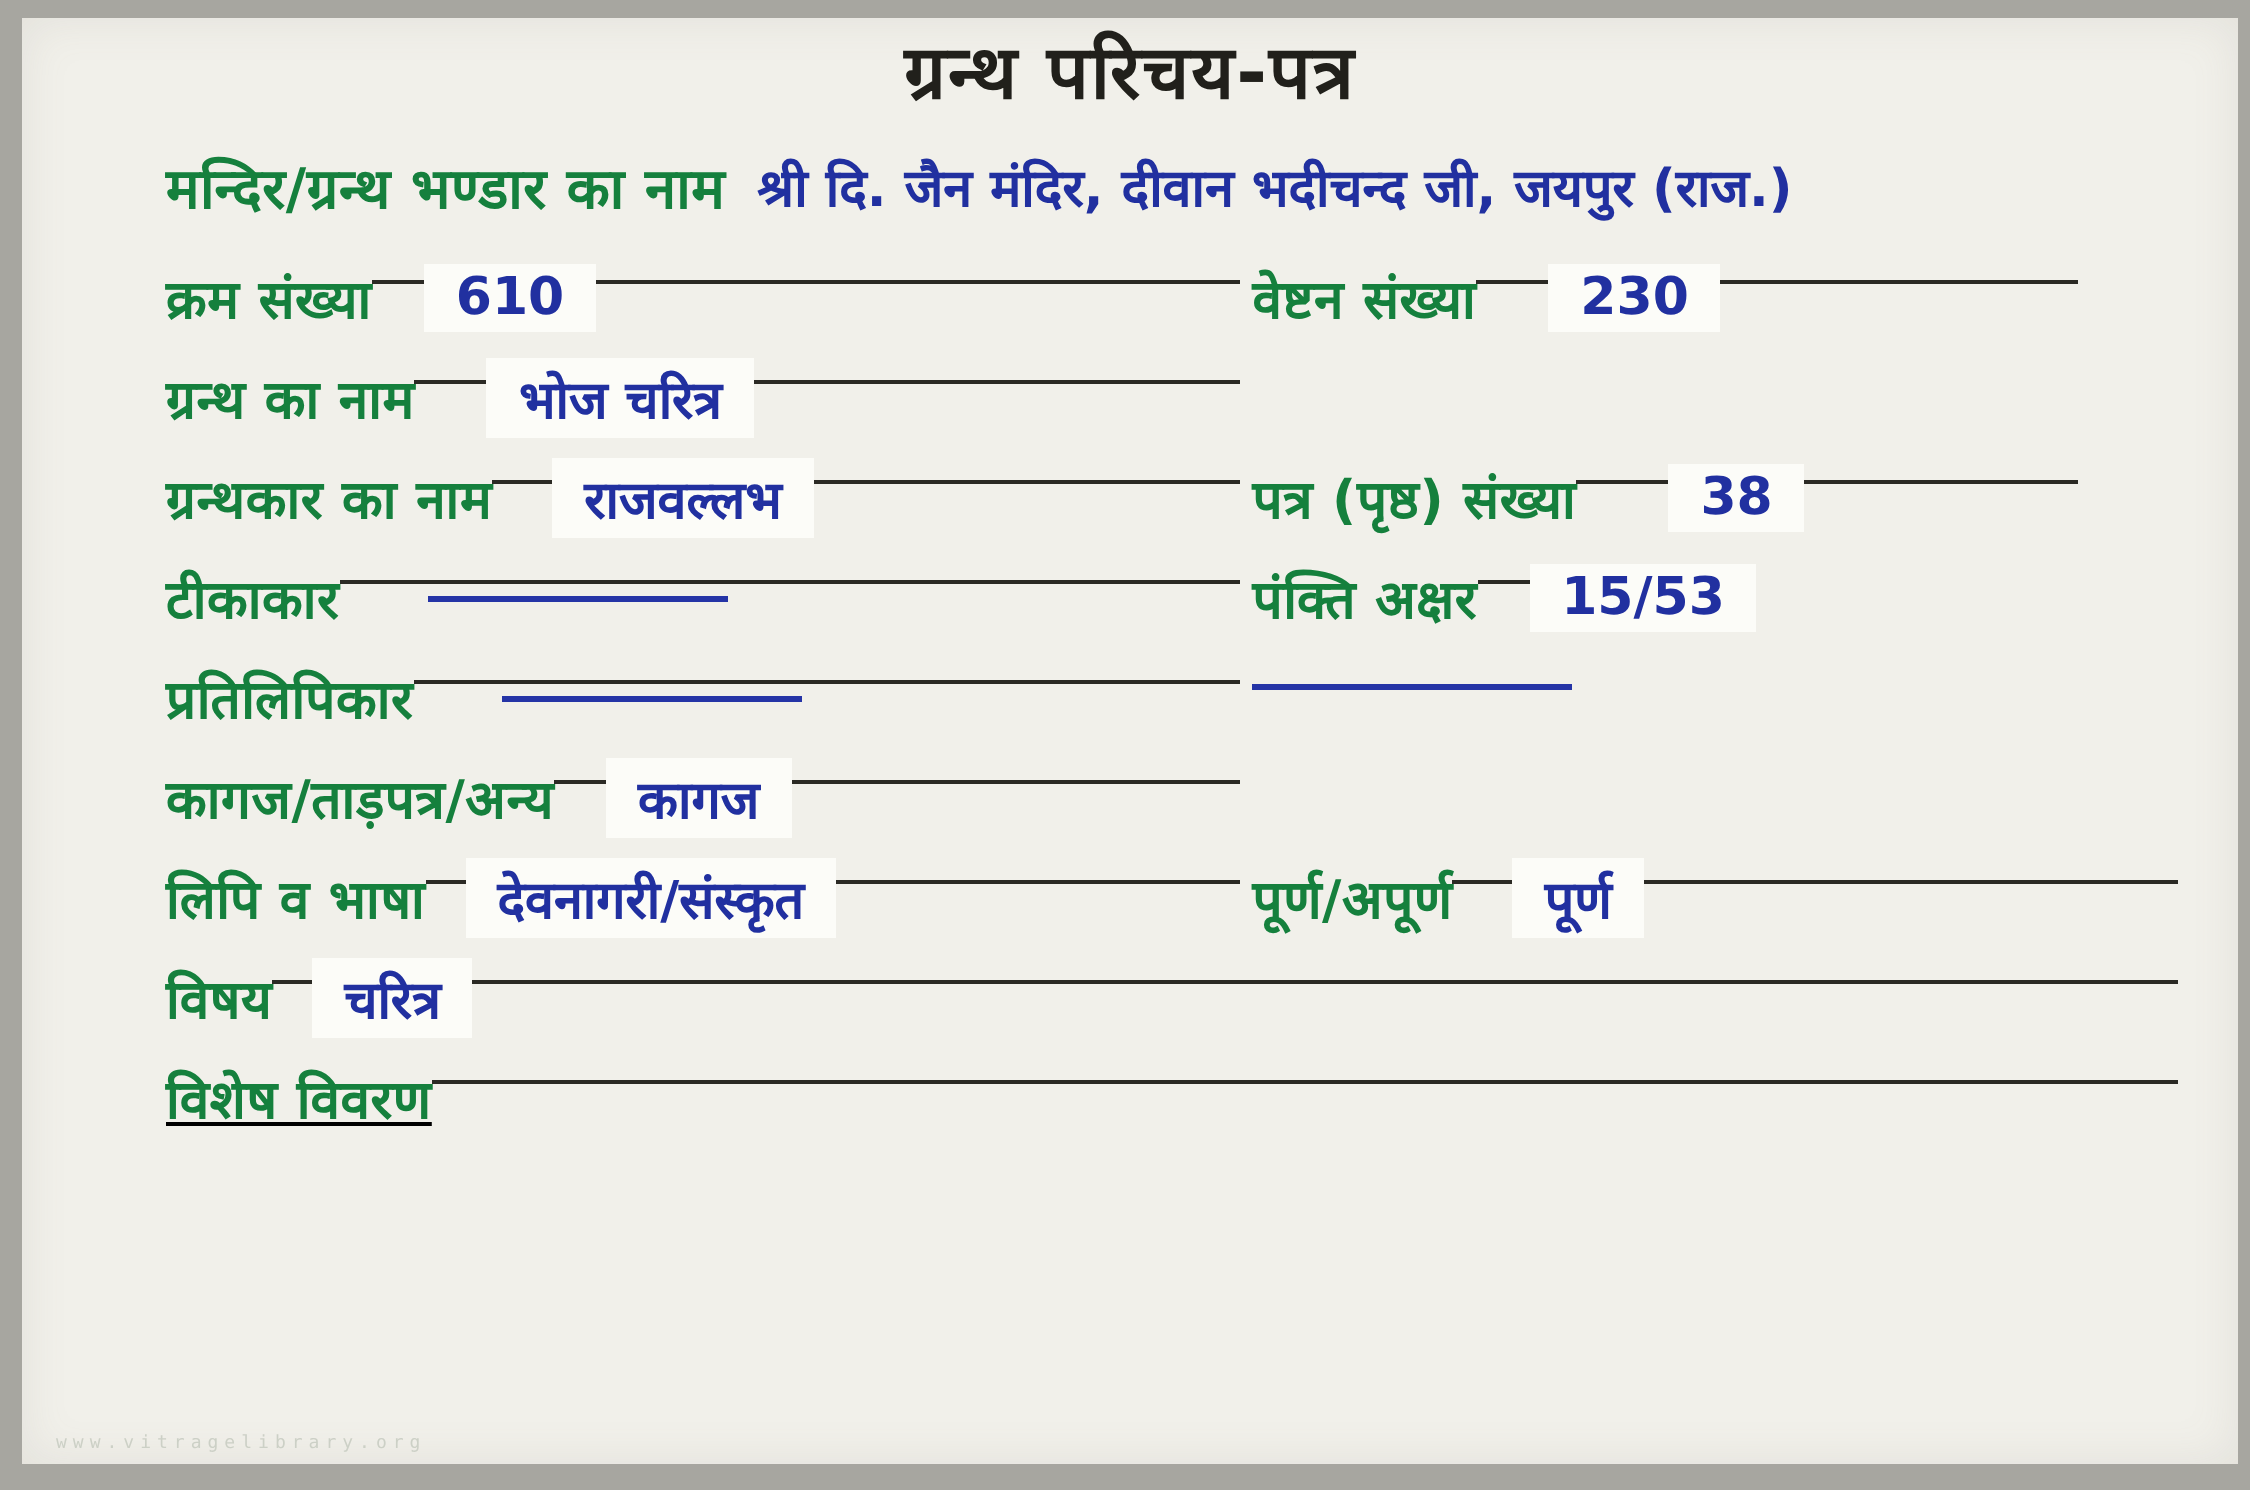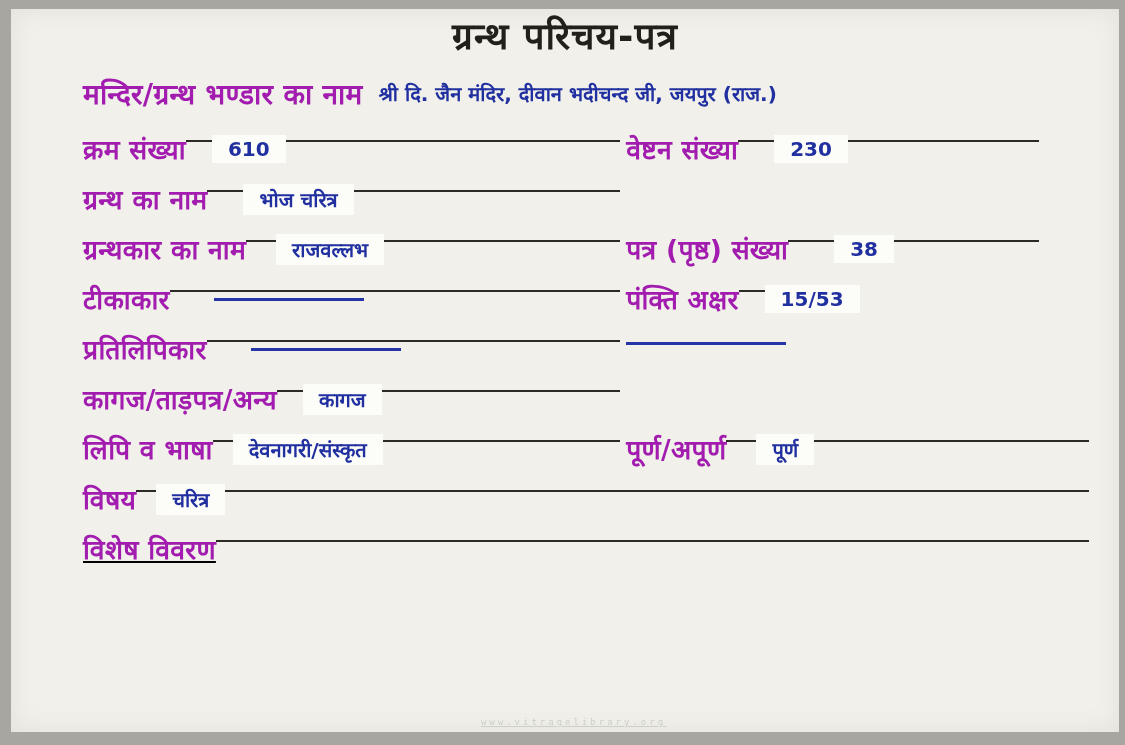--- a/index.html
+++ b/index.html
@@ -19,26 +19,26 @@
     font-size:37px; font-weight:700; color:#21201b; letter-spacing:1px;
   }
   .content { padding:0 30px 0 72px; }
   .row { display:flex; align-items:center; height:50px; }
   .header-row { margin-top:10px; height:46px; }
   .rows { margin-top:8px; }
   .cell { display:flex; align-items:center; min-width:0; }
   .cell.left  { flex:0 0 54%; padding-right:6px; }
   .cell.right { flex:0 0 46%; }
   .lbl {
-    font-weight:700; color:#a21caf; font-size:26.5px; white-space:nowrap;
+    font-weight:700; color:#15803d; font-size:26.5px; white-space:nowrap;
     letter-spacing:.3px;
   }
   .hdr-lbl { font-size:28px; }
   .val {
-    font-weight:700; color:#2130a0; font-size:20px; white-space:nowrap;
+    font-weight:700; color:#2130a0; font-size:26px; white-space:nowrap;
     background:#fcfcf8; padding:2px 16px;
   }
   .val.noback { background:transparent; padding:0 0 0 16px; }
   .dash { border-top:2.5px solid #2b2a24; transform:translateY(-8px); flex:0 0 auto; }
   .d20{width:20px}.d26{width:26px}.d30{width:30px}.d36{width:36px}.d46{width:46px}
   .line {
     flex:1 1 auto; border-top:2.5px solid #2b2a24;
     transform:translateY(-8px); position:relative; min-width:14px;
   }
   .line .pen-seg {
@@ -47,23 +47,23 @@
   }
   .pen-line {
     flex:0 0 160px; border-top:3.5px solid #2534a6; transform:translateY(-6px);
   }
   .spacer { flex:1 1 auto; }
   .mr50 { margin-right:50px; }
   .gap18 { flex:0 0 18px; }
   .cond-checked { position:relative; display:inline-block; }
   .cond-checked svg { position:absolute; left:2px; top:-6px; overflow:visible; }
   .watermark {
-    position:absolute; left:17px; right:0; bottom:5px; text-align:center;
+    position:absolute; left:17px; right:0; bottom:5px; 
     font-family:"DejaVu Sans Mono", monospace;
-    font-size:9px; letter-spacing:3px; color:#ccd0c6;text-decoration:underline;
+    font-size:9px; letter-spacing:3px; color:#ccd0c6;
   }
 </style>
 </head>
 <body>
 
 <div class="card">
   <div class="title">ग्रन्थ परिचय-पत्र</div>
 
   <div class="content">
 

